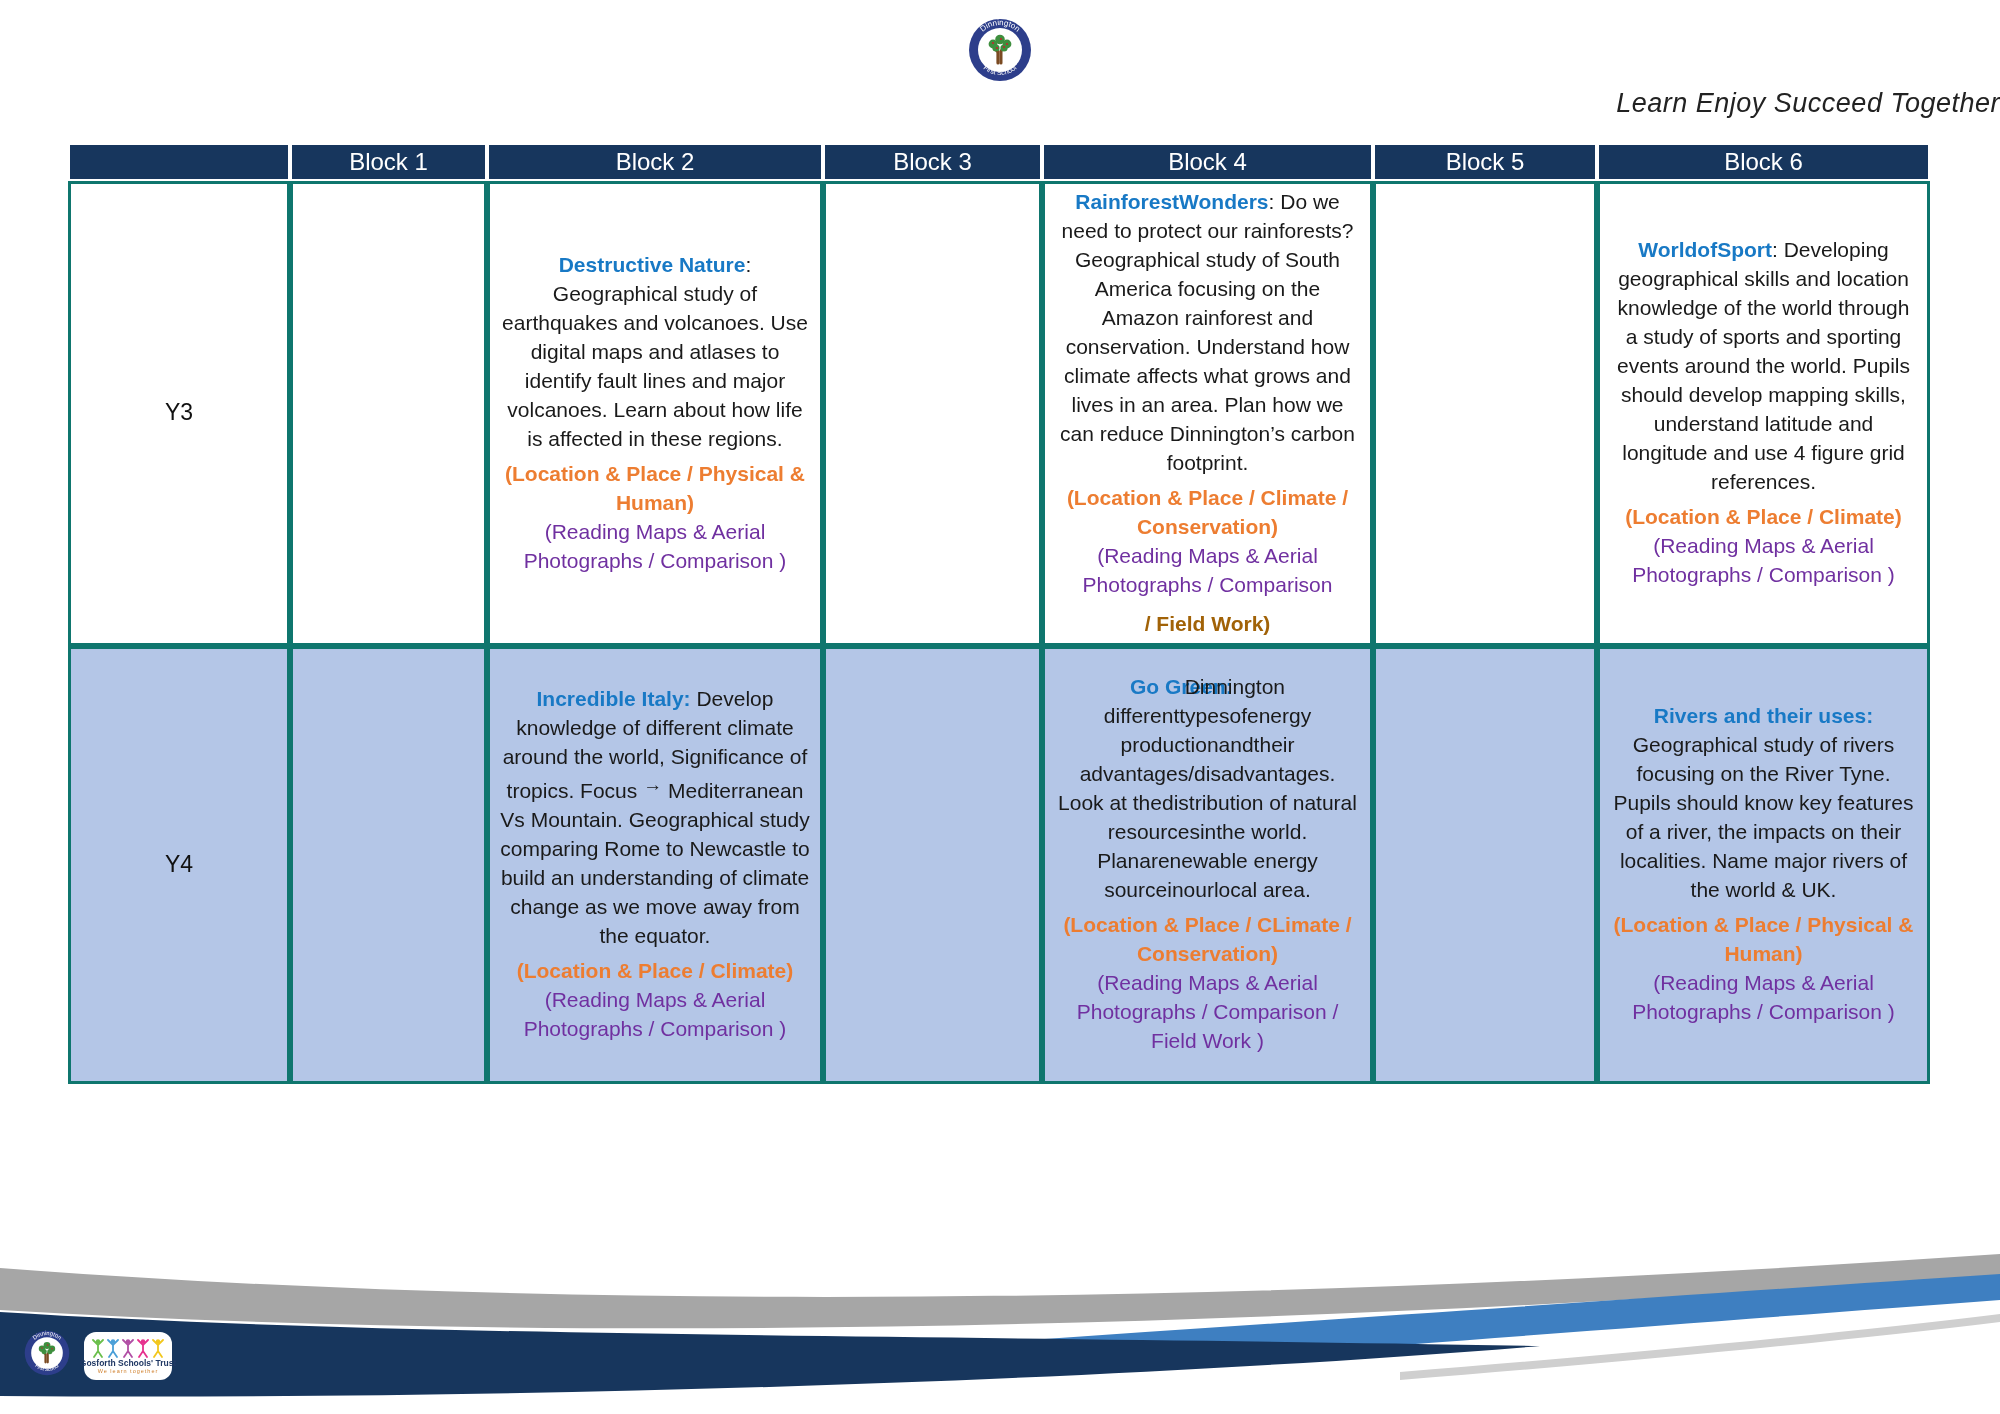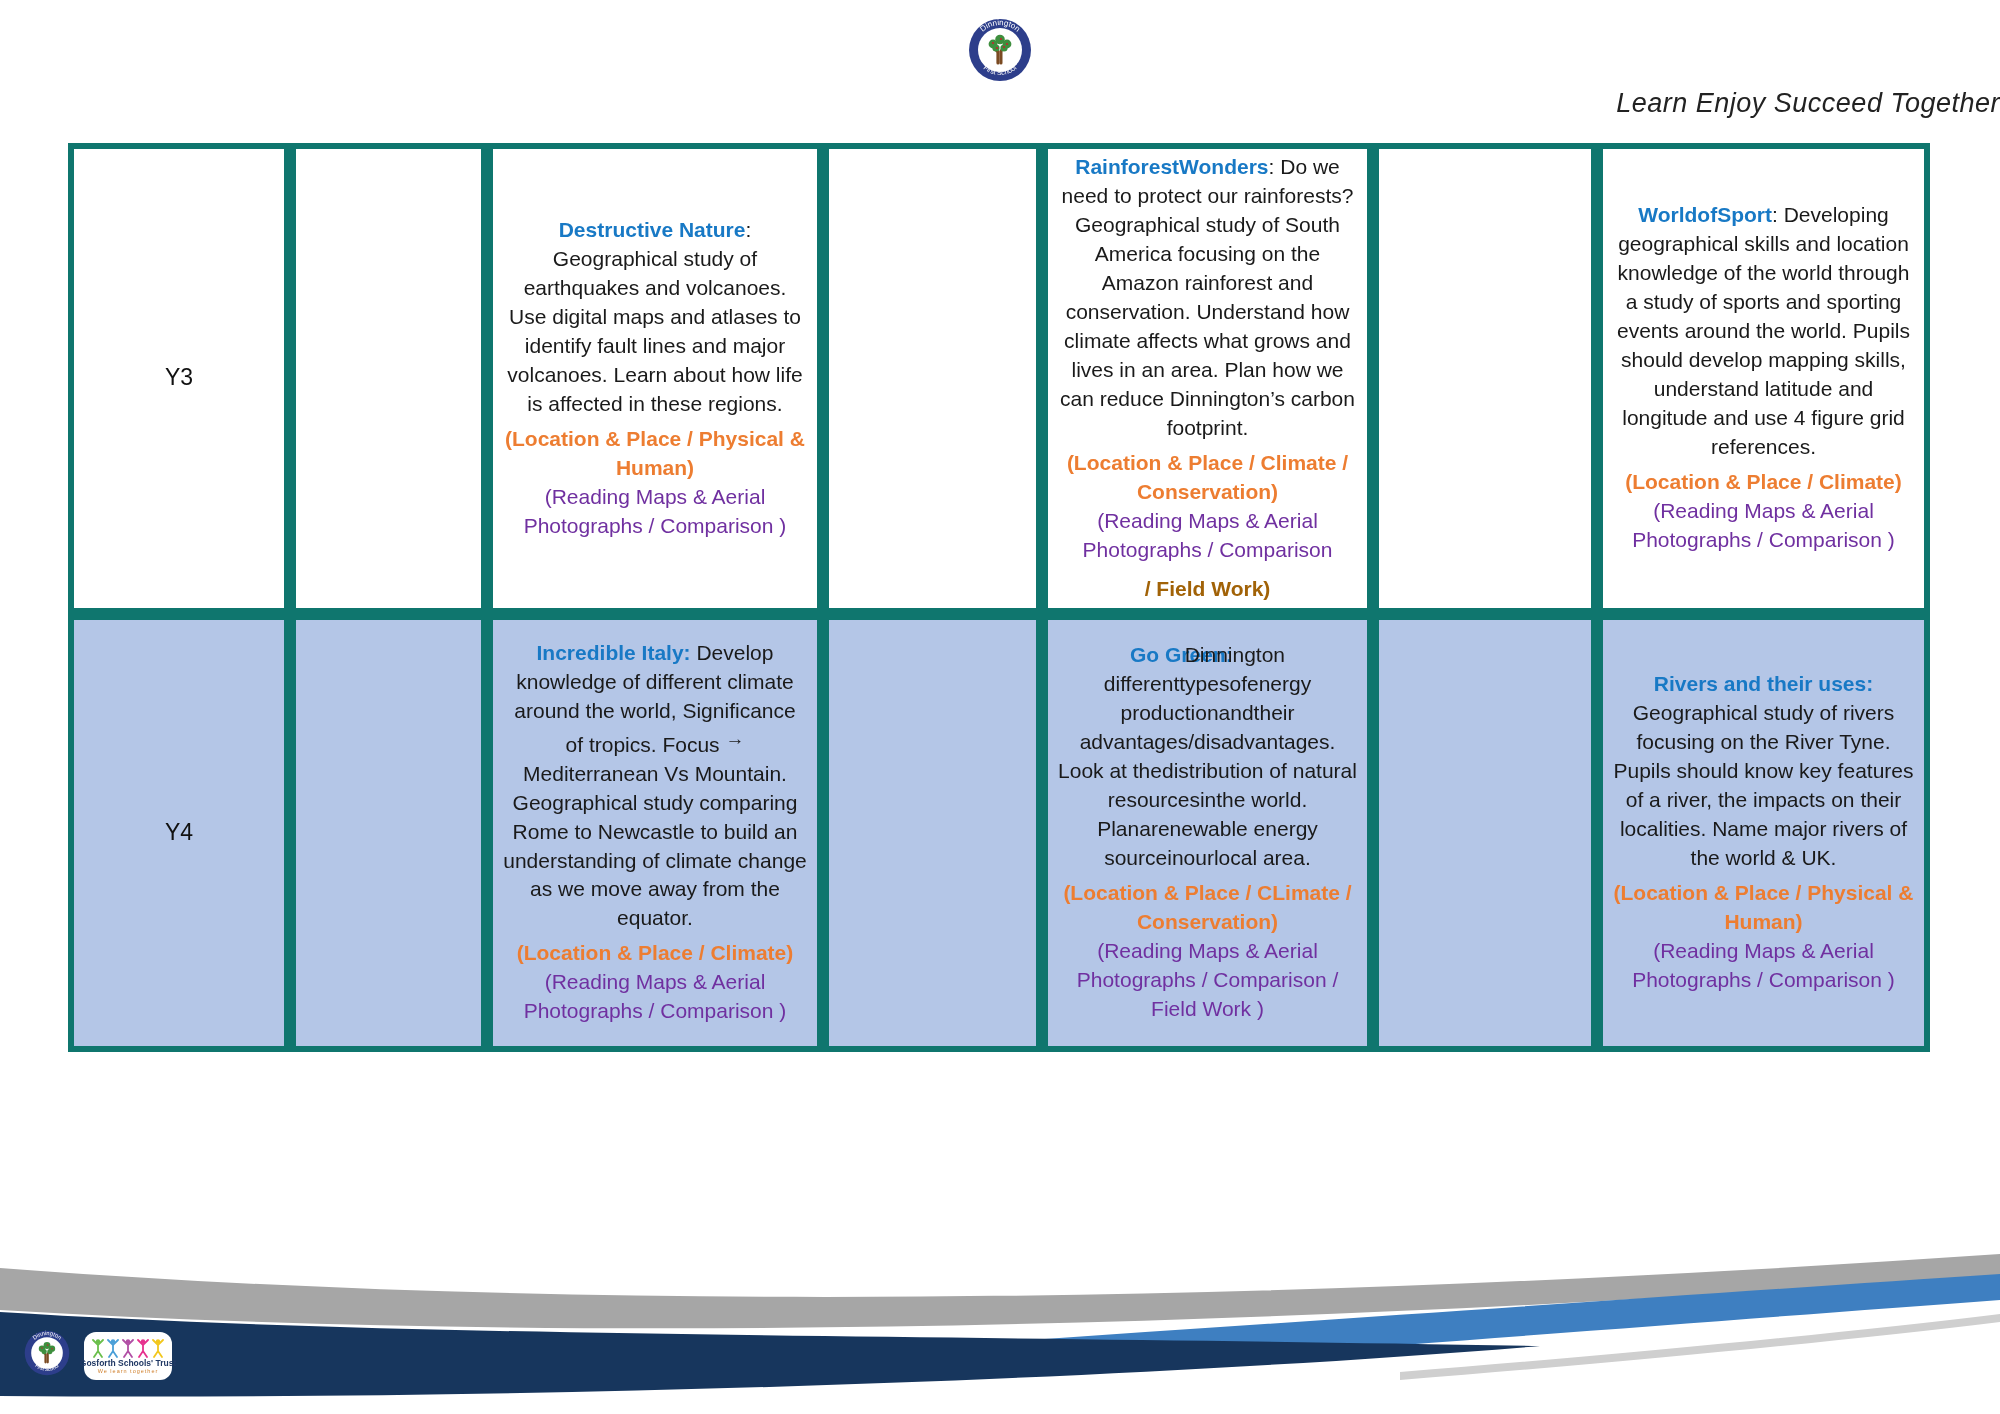--- a/index.html
+++ b/index.html
@@ -20,21 +20,21 @@
   }
 
   
   .grid-wrap { position:absolute; left:68px; top:143px; width:1862px; }
   table.grid { border-collapse:separate; border-spacing:0; table-layout:fixed; width:1862px; }
   .grid th {
     background:#17365d; color:#ffffff; font-weight:400; font-size:24px;
     height:38px; border:2px solid #ffffff; padding:0;
   }
   .grid td {
-    border:6px solid #0f766e; vertical-align:middle; text-align:center;
+    border:3px solid #0f766e; vertical-align:middle; text-align:center;
     padding:4px 10px; font-size:21px; line-height:1.38;
   }
   tr.row-y3 { height:439px; }
   tr.row-y4 { height:438px; }
   tr.row-y4 td { background:#b4c6e7; }
   td.ylabel { font-size:23px; color:#111; }
 
   .para { margin:0; }
   .tl { color:#1879c5; font-weight:bold; }
   .tb { color:#1a1a1a; }
@@ -96,20 +96,29 @@
   <colgroup>
     <col style="width:222px">
         <col style="width:197px">
         <col style="width:336px">
     <col style="width:219px">
         <col style="width:331px">
         <col style="width:224px">
         <col style="width:333px">
   </colgroup>
   <tbody>
+        <tr>
+    <th></th>
+    <th>Block 1</th>
+    <th>Block 2</th>
+    <th>Block 3</th>
+    <th>Block 4</th>
+    <th>Block 5</th>
+    <th>Block 6</th>
+  </tr>
 
   <tr class="row-y3">
     <td class="ylabel">Y3</td>
     <td></td>
     <td>
       <p class="para"><span class="tl">Destructive Nature</span><span class="tb">: Geographical study of earthquakes and volcanoes. Use digital maps and atlases to identify fault lines and major volcanoes. Learn about how life is affected in these regions.</span></p>
       <p class="tag-o">(Location &amp; Place / Physical &amp; Human)</p>
       <p class="tag-p">(Reading Maps &amp; Aerial Photographs / Comparison )</p>
     </td>
     <td></td>

